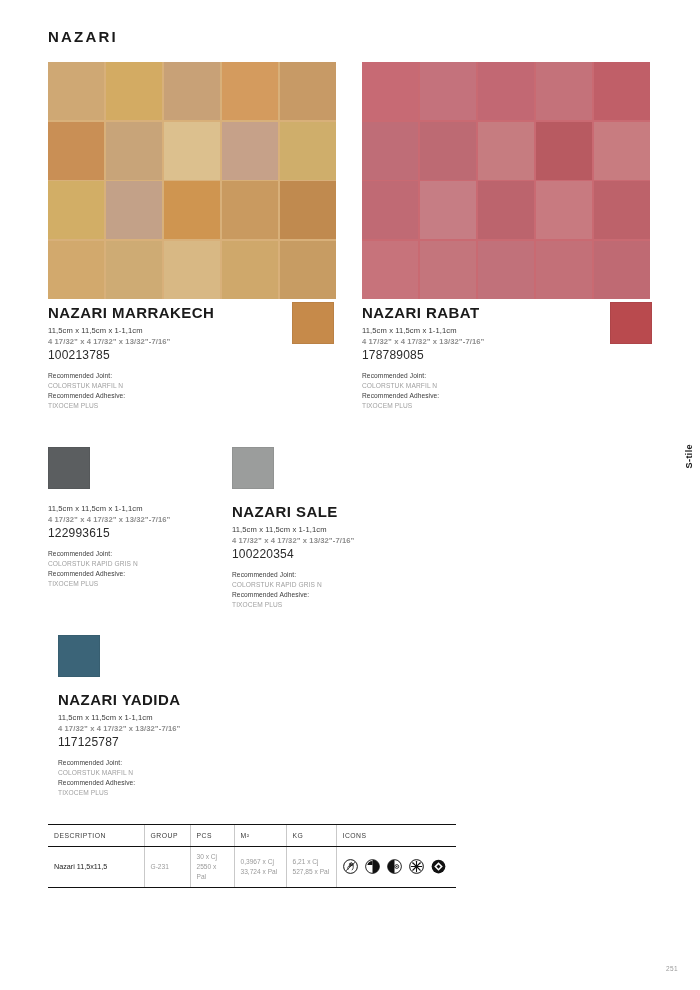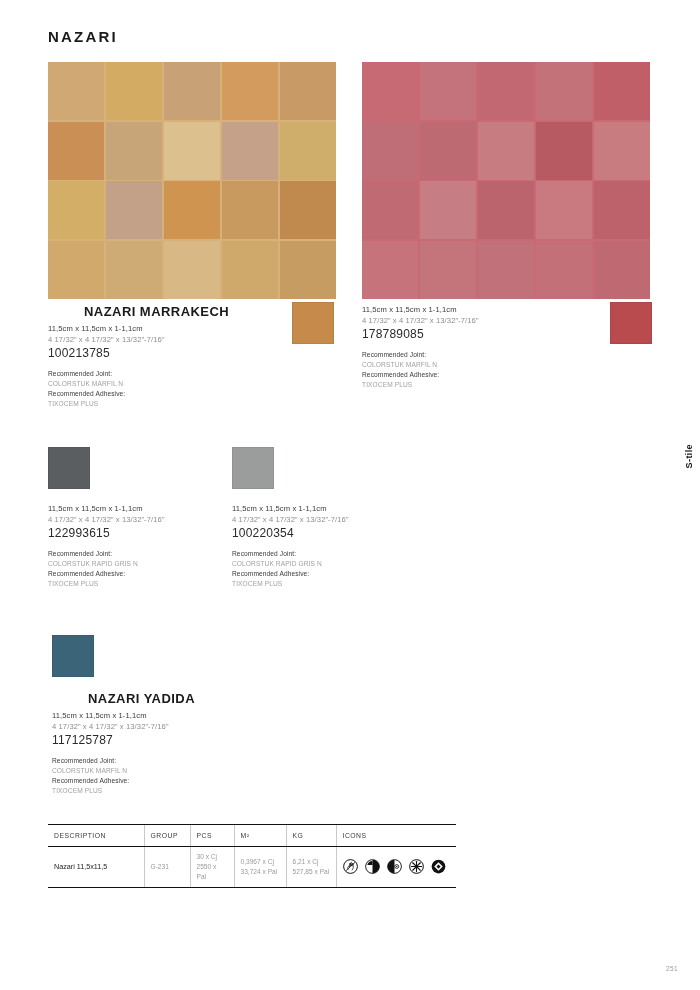--- a/index.html
+++ b/index.html
@@ -43,34 +43,33 @@
     position: absolute;
     width: 42px; height: 42px;
     border: 1px solid rgba(0,0,0,0.06);
   }
   .swatch-block {
     width: 42px; height: 42px;
     border: 1px solid rgba(0,0,0,0.06);
     margin-bottom: 14px;
   }
   .prod-name {
-    font-size: 13px;
+    font-size: 15px;
     font-weight: 700;
     letter-spacing: 0.45px;
     color: #1a1a1a;
     margin-bottom: 4px;
-    margin-left: 36px;
   }
   .prod-dim {
     font-size: 7.6px;
     color: #3a3a3a;
     line-height: 1.45;
     letter-spacing: 0.1px;
   }
-  .prod-dim.faded { color: #8d8d8d; }
+  .prod-dim.faded { color: #8d8d8d; font-weight: bold; }
   .prod-code {
     font-size: 12px;
     color: #2a2a2a;
     margin-top: 1px;
     letter-spacing: 0.2px;
   }
   .rec { margin-top: 9px; }
   .rec-label {
     font-size: 6.6px;
     color: #3a3a3a;
@@ -198,20 +197,21 @@
     <div class="rec">
       <div class="rec-label">Recommended Joint:</div>
       <div class="rec-value">COLORSTUK MARFIL N</div>
       <div class="rec-label">Recommended Adhesive:</div>
       <div class="rec-value">TIXOCEM PLUS</div>
     </div>
   </div>
 
   <div class="product" style="left:362px; top:304px;">
     <div class="swatch-inline" style="left: 248px; top: -2px; background: rgb(185, 74, 78);" id="sw1"></div>
+    <div class="prod-name">NAZARI RABAT</div>
     <div class="prod-dim">11,5cm x 11,5cm x 1-1,1cm</div>
     <div class="prod-dim faded">4 17/32” x 4 17/32” x 13/32”-7/16”</div>
     <div class="prod-code">178789085</div>
     <div class="rec">
       <div class="rec-label">Recommended Joint:</div>
       <div class="rec-value">COLORSTUK MARFIL N</div>
       <div class="rec-label">Recommended Adhesive:</div>
       <div class="rec-value">TIXOCEM PLUS</div>
     </div>
   </div>
@@ -224,32 +224,33 @@
     <div class="rec">
       <div class="rec-label">Recommended Joint:</div>
       <div class="rec-value">COLORSTUK RAPID GRIS N</div>
       <div class="rec-label">Recommended Adhesive:</div>
       <div class="rec-value">TIXOCEM PLUS</div>
     </div>
   </div>
 
   <div class="product" style="left:232px; top:447px;">
     <div class="swatch-block" id="sw3" style="background: rgb(155, 157, 156);"></div>
+    <div class="prod-name">NAZARI SALE</div>
     <div class="prod-dim">11,5cm x 11,5cm x 1-1,1cm</div>
     <div class="prod-dim faded">4 17/32” x 4 17/32” x 13/32”-7/16”</div>
     <div class="prod-code">100220354</div>
     <div class="rec">
       <div class="rec-label">Recommended Joint:</div>
       <div class="rec-value">COLORSTUK RAPID GRIS N</div>
       <div class="rec-label">Recommended Adhesive:</div>
       <div class="rec-value">TIXOCEM PLUS</div>
     </div>
   </div>
 
-  <div class="product" style="left:52px; top:635px;">
+  <div class="product" style="left:58px; top:635px;">
     <div class="swatch-block" id="sw4" style="background: rgb(59, 100, 120);"></div>
     <div class="prod-name">NAZARI YADIDA</div>
     <div class="prod-dim">11,5cm x 11,5cm x 1-1,1cm</div>
     <div class="prod-dim faded">4 17/32” x 4 17/32” x 13/32”-7/16”</div>
     <div class="prod-code">117125787</div>
     <div class="rec">
       <div class="rec-label">Recommended Joint:</div>
       <div class="rec-value">COLORSTUK MARFIL N</div>
       <div class="rec-label">Recommended Adhesive:</div>
       <div class="rec-value">TIXOCEM PLUS</div>

